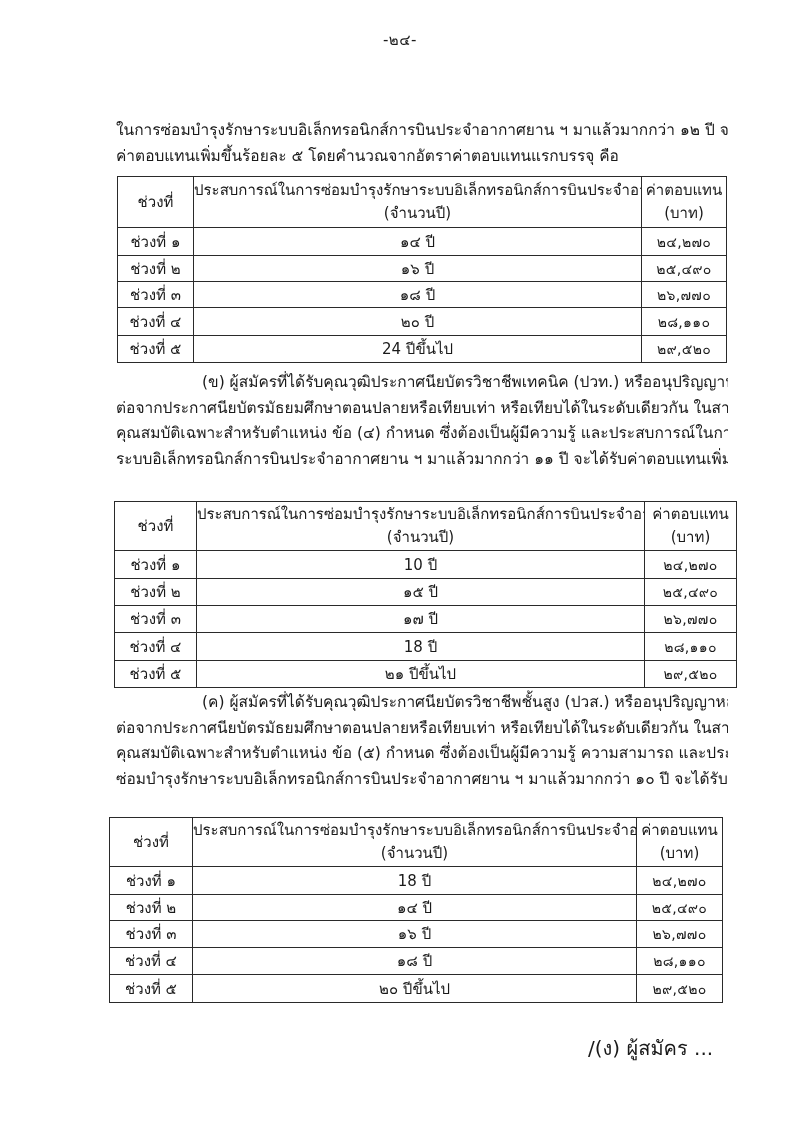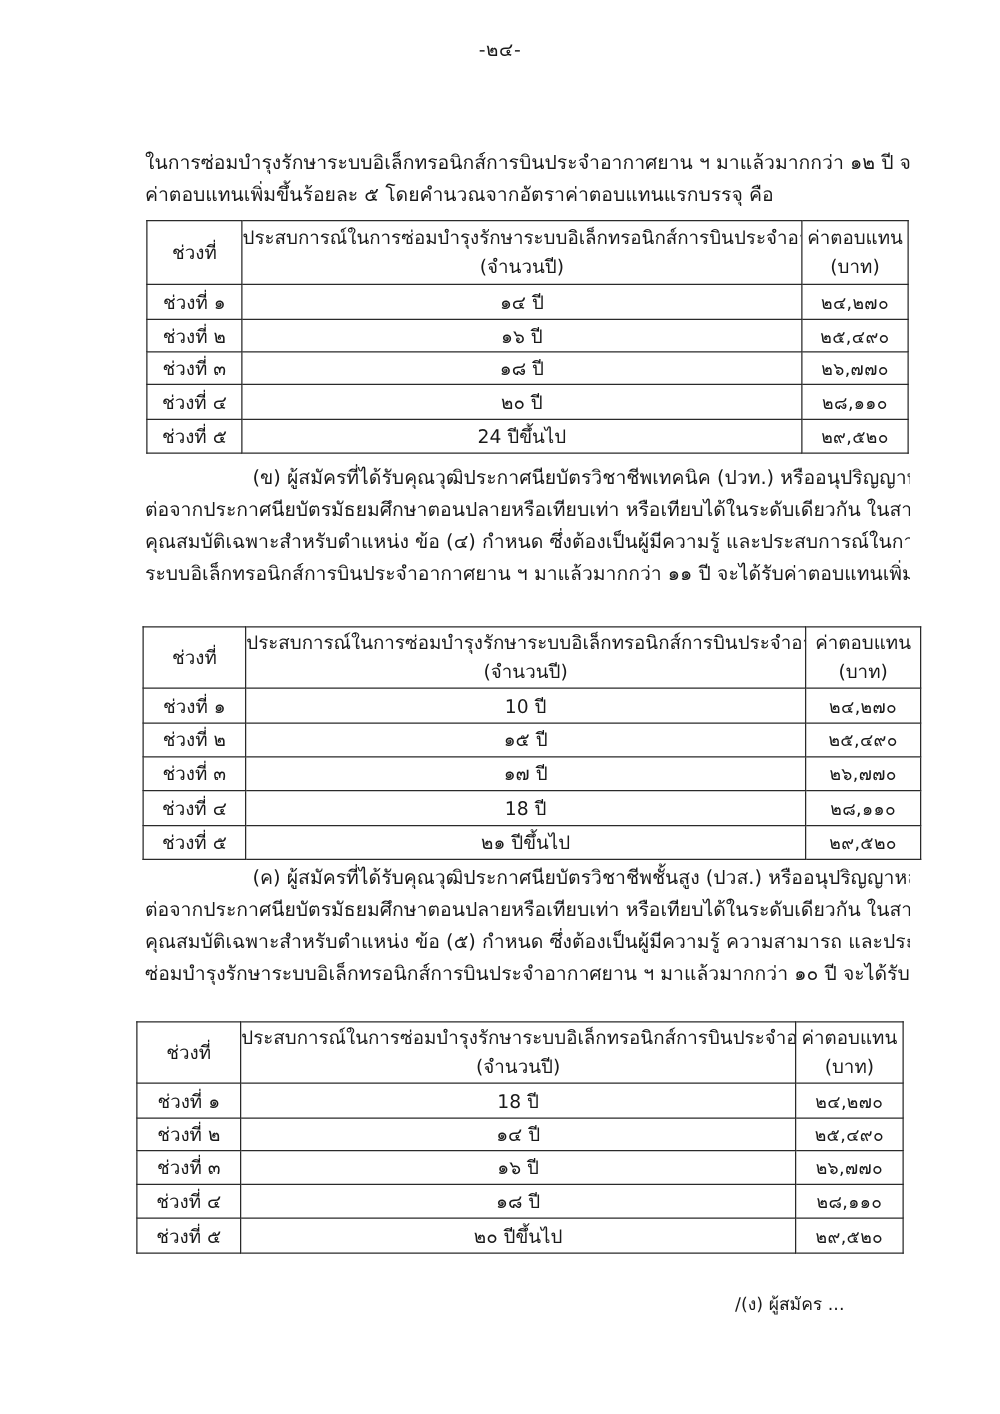--- a/index.html
+++ b/index.html
@@ -24,21 +24,21 @@
     font-size: 15px;
   }
   .tbl td, .tbl th {
     border: 1.3px solid #2a2a2a; font-weight: normal; text-align: center;
     padding: 0; overflow: hidden; white-space: nowrap;
   }
   .tbl th { line-height: 23px; }
   .tbl th .sub { display: block; }
   .tbl td.num { font-size: 14px; letter-spacing: 0.3px; }
   .footer-note {
-    position: absolute; left: 588px; top: 1032px; font-size: 14px;
+    position: absolute; left: 588px; top: 1032px; font-size: 20px;
   }
 </style>
 </head>
 <body>
 
 <div class="page-number">-๒๔-</div>
 
 <p class="para" style="top:118px;">
   <span class="line">ในการซ่อมบำรุงรักษาระบบอิเล็กทรอนิกส์การบินประจำอากาศยาน ฯ มาแล้วมากกว่า ๑๒ ปี จะได้รับ</span>
   <span class="line">ค่าตอบแทนเพิ่มขึ้นร้อยละ ๕ โดยคำนวณจากอัตราค่าตอบแทนแรกบรรจุ คือ</span>

